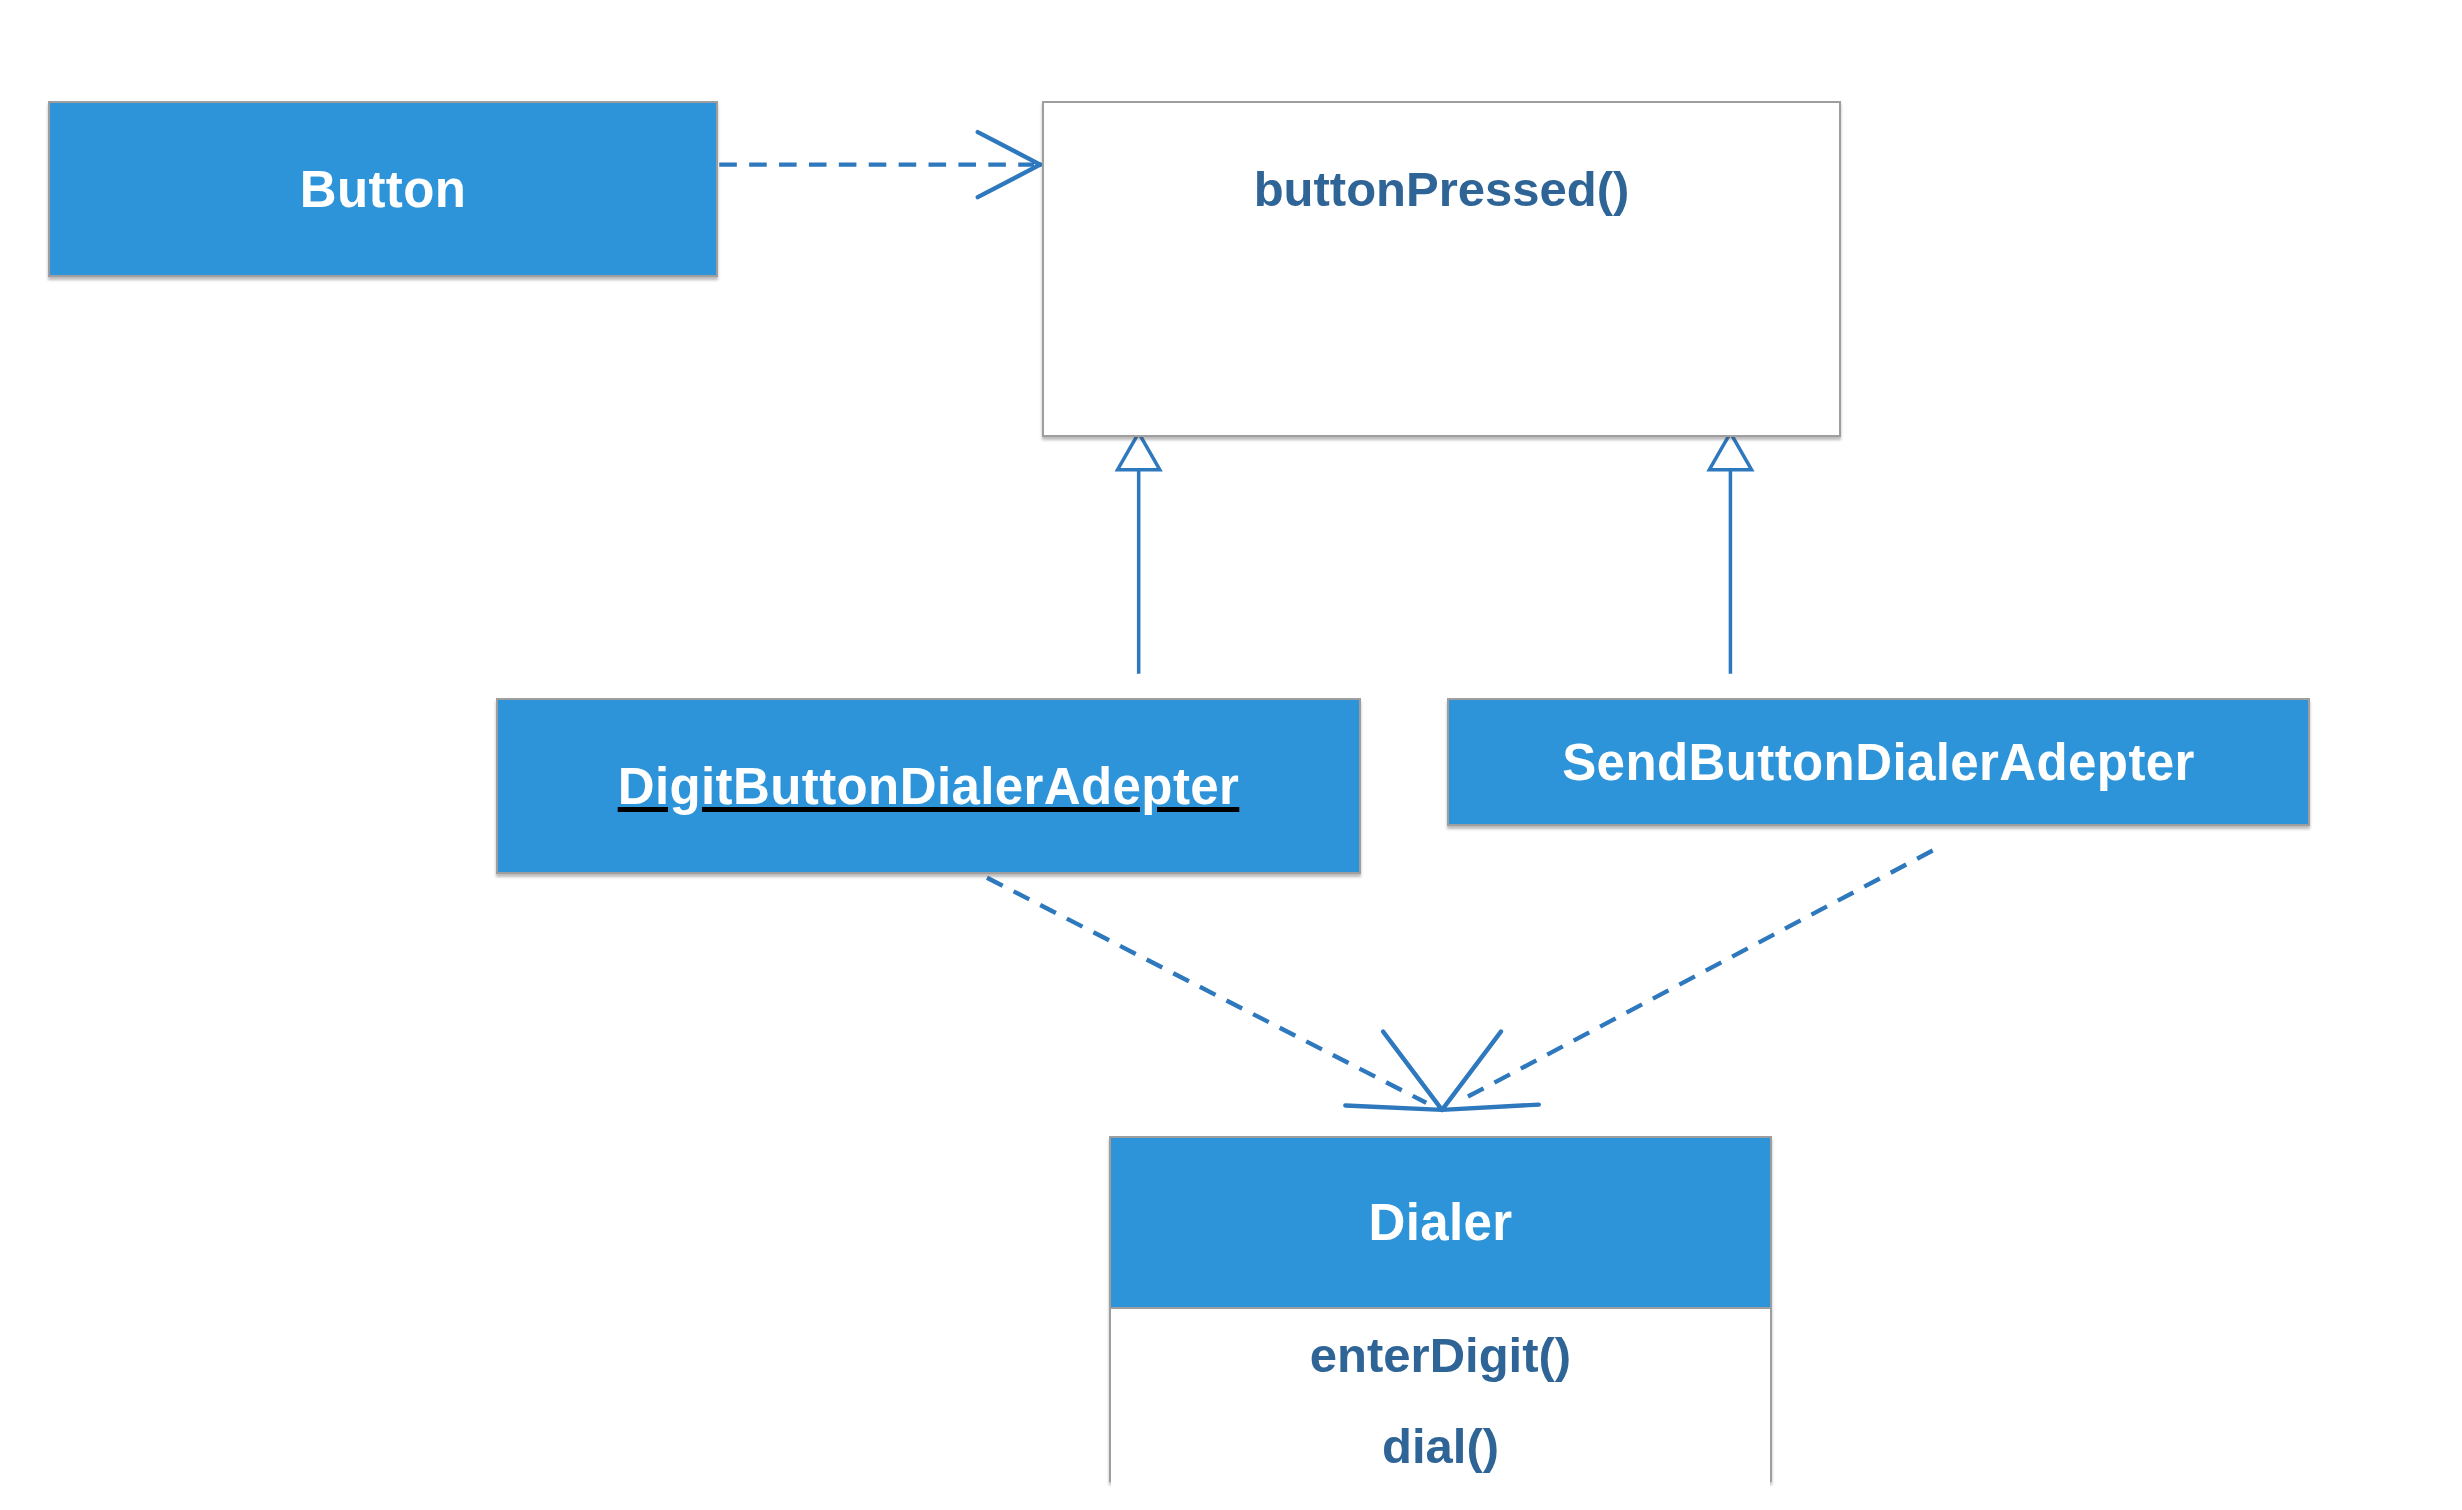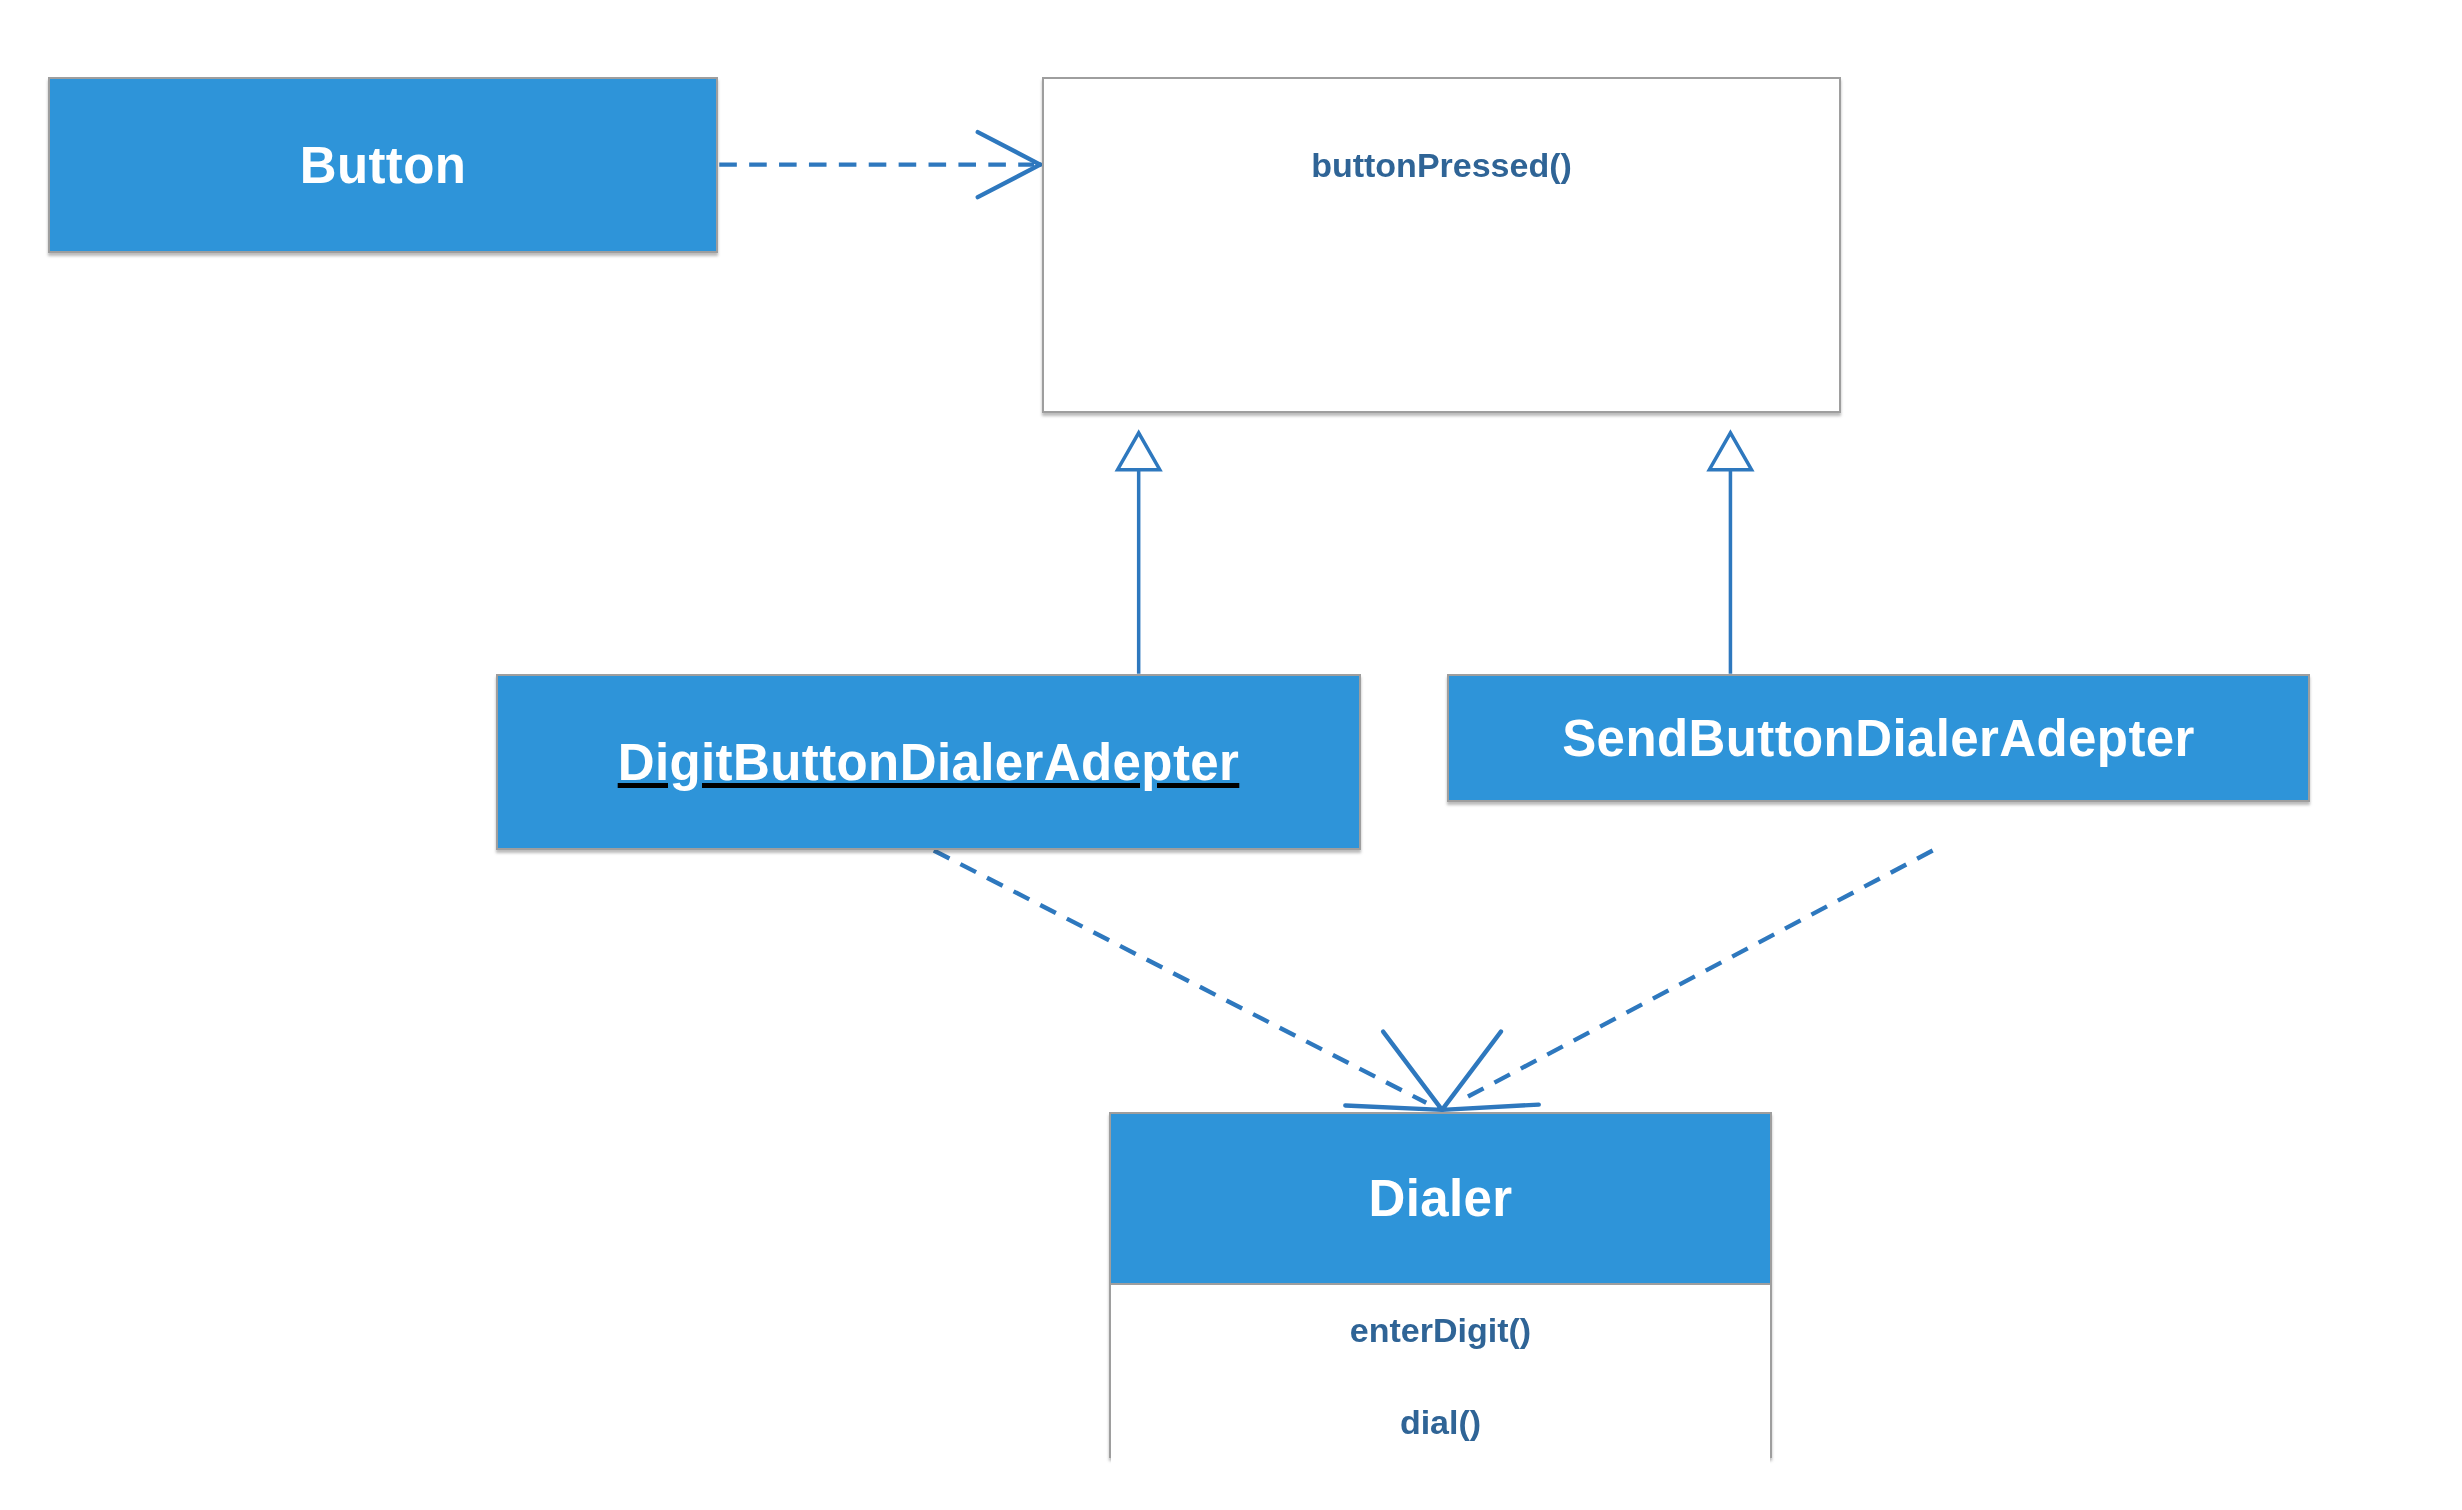--- a/index.html
+++ b/index.html
@@ -16,40 +16,41 @@
     font-family: "Liberation Sans", "DejaVu Sans", sans-serif;
   }
 
   
   .uml-class {
     position: absolute;
     box-sizing: border-box;
     border: 2.6px solid #9e9e9e;
     background: #ffffff;
     box-shadow: 0 2.6px 2.6px rgba(60,60,60,0.35);
+    margin-top: 24px;
   }
   .uml-class .hdr {
     box-sizing: border-box;
     width: 100%;
     background: #2E94D9;
     color: #ffffff;
     font-size: 51px;
     font-weight: 700;
     letter-spacing: 0.4px;
     display: flex;
     align-items: center;
     justify-content: center;
   }
   .uml-class.header-only .hdr { height: 100%; }
   .uml-class .body {
     box-sizing: border-box;
     width: 100%;
     background: #ffffff;
     color: #2F6496;
-    font-size: 34px;
+    font-size: 49px;
     font-weight: 700;
     display: flex;
     flex-direction: column;
     align-items: center;
     justify-content: space-around;
   }
   .uml-class .hdr.with-body { border-bottom: 2.6px solid #9e9e9e; }
 
   #box-button        { left: 48px;   top: 77px;   width: 670px; height: 176px; }
   #box-buttonserver  { left: 1042px; top: 77px;   width: 799px; height: 336px; }

